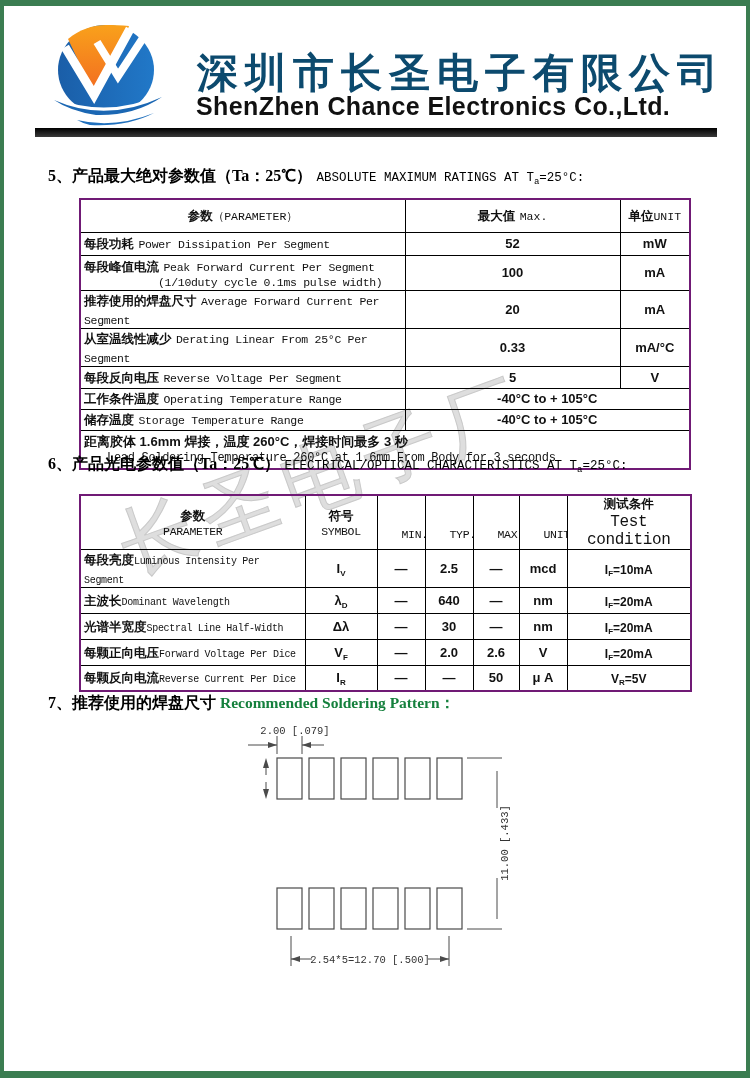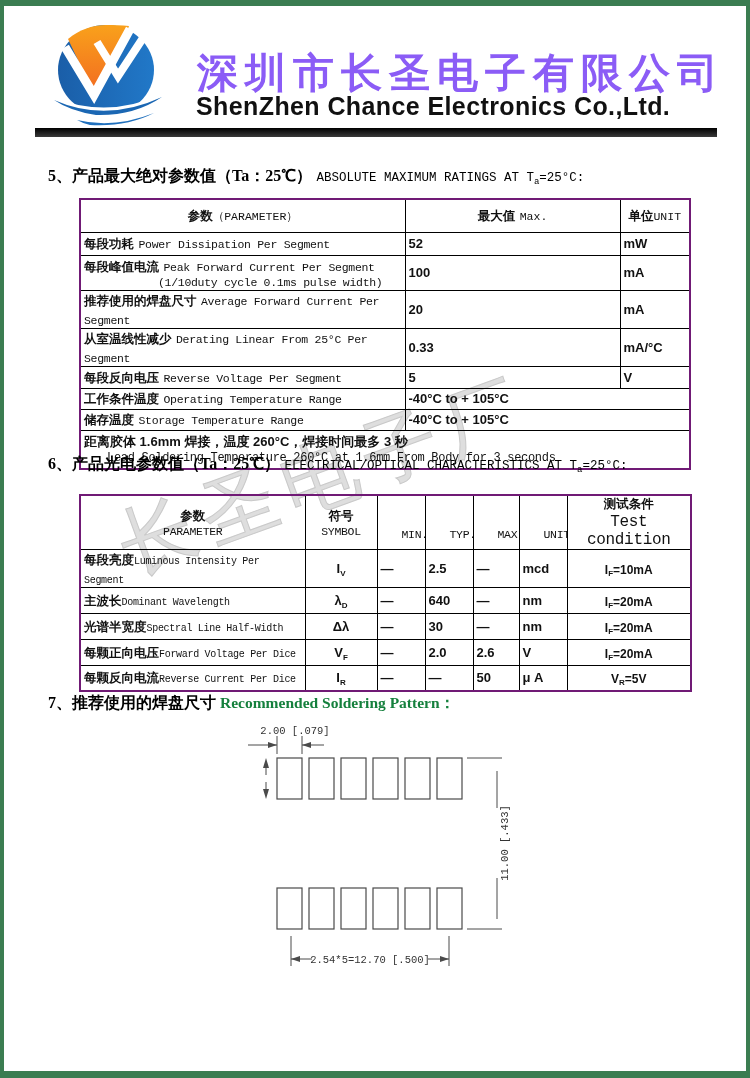--- a/index.html
+++ b/index.html
@@ -3,21 +3,21 @@
 <meta charset="utf-8">
 <style>
   html,body{margin:0;padding:0;background:#ffffff;}
   .page{position:relative;width:750px;height:1078px;background:#fff;box-sizing:border-box;
         border-style:solid;border-color:#3b7d51;border-width:6px 4px 7px 4px;overflow:hidden;
         font-family:"Liberation Sans",sans-serif;color:#111;}
   .abs{position:absolute;}
 
   
   .company-cn{position:absolute;left:193px;top:40px;font-size:41px;font-weight:bold;
-              letter-spacing:7px;white-space:nowrap;color:#8b5cf6;}
+              letter-spacing:7px;white-space:nowrap;color:#0c4a6e;}
   .company-en{position:absolute;left:192px;top:86px;font-size:25px;font-weight:bold;
               letter-spacing:0.4px;white-space:nowrap;color:#111;}
   .rule-bar{position:absolute;left:31px;top:122px;width:682px;height:9px;
             background:linear-gradient(#000,#3a3a3a);}
 
   
   .watermark{position:absolute;left:118px;top:505px;height:76px;line-height:76px;
              font-size:76px;letter-spacing:10px;white-space:nowrap;color:#dedede;
              -webkit-text-stroke:1px #c9c9c9;transform:rotate(-20deg);
              transform-origin:0 38px;z-index:0;font-weight:400;}
@@ -30,21 +30,21 @@
   sub.tt{font-size:9px;vertical-align:-3px;}
 
   
   .tblwrap{position:absolute;z-index:2;}
   table{border-collapse:collapse;table-layout:fixed;background:transparent;}
   table{border:2px solid #701a75;}
   td{border:1.5px solid #000;padding:0 3px;vertical-align:middle;overflow:hidden;}
   .cn-b{font-weight:bold;font-size:12.5px;letter-spacing:0;}
   .en-m{font-family:"Liberation Mono","DejaVu Sans Mono",monospace;font-size:11.5px;letter-spacing:-0.3px;}
   .t2 .en-m{font-size:10px;letter-spacing:-0.3px;}
-  .val{font-weight:bold;font-size:13px;text-align:left;}
+  .val{font-weight:bold;font-size:13px;text-align:center;}
   .hdr-en{font-family:"Liberation Mono","DejaVu Sans Mono",monospace;font-size:11.5px;}
   .center{text-align:center;}
   .sym{font-weight:bold;font-size:13px;}
   .sym sub{font-size:8px;vertical-align:-3px;font-weight:bold;}
   .cond{font-weight:bold;font-size:12px;}
   .cond sub{font-size:8px;vertical-align:-2px;font-weight:bold;}
   .indent2{margin-left:74px;}
   .noteline2{margin-left:23px;}
   .botcell{vertical-align:bottom;padding-bottom:7px;padding-left:24px;}
 

